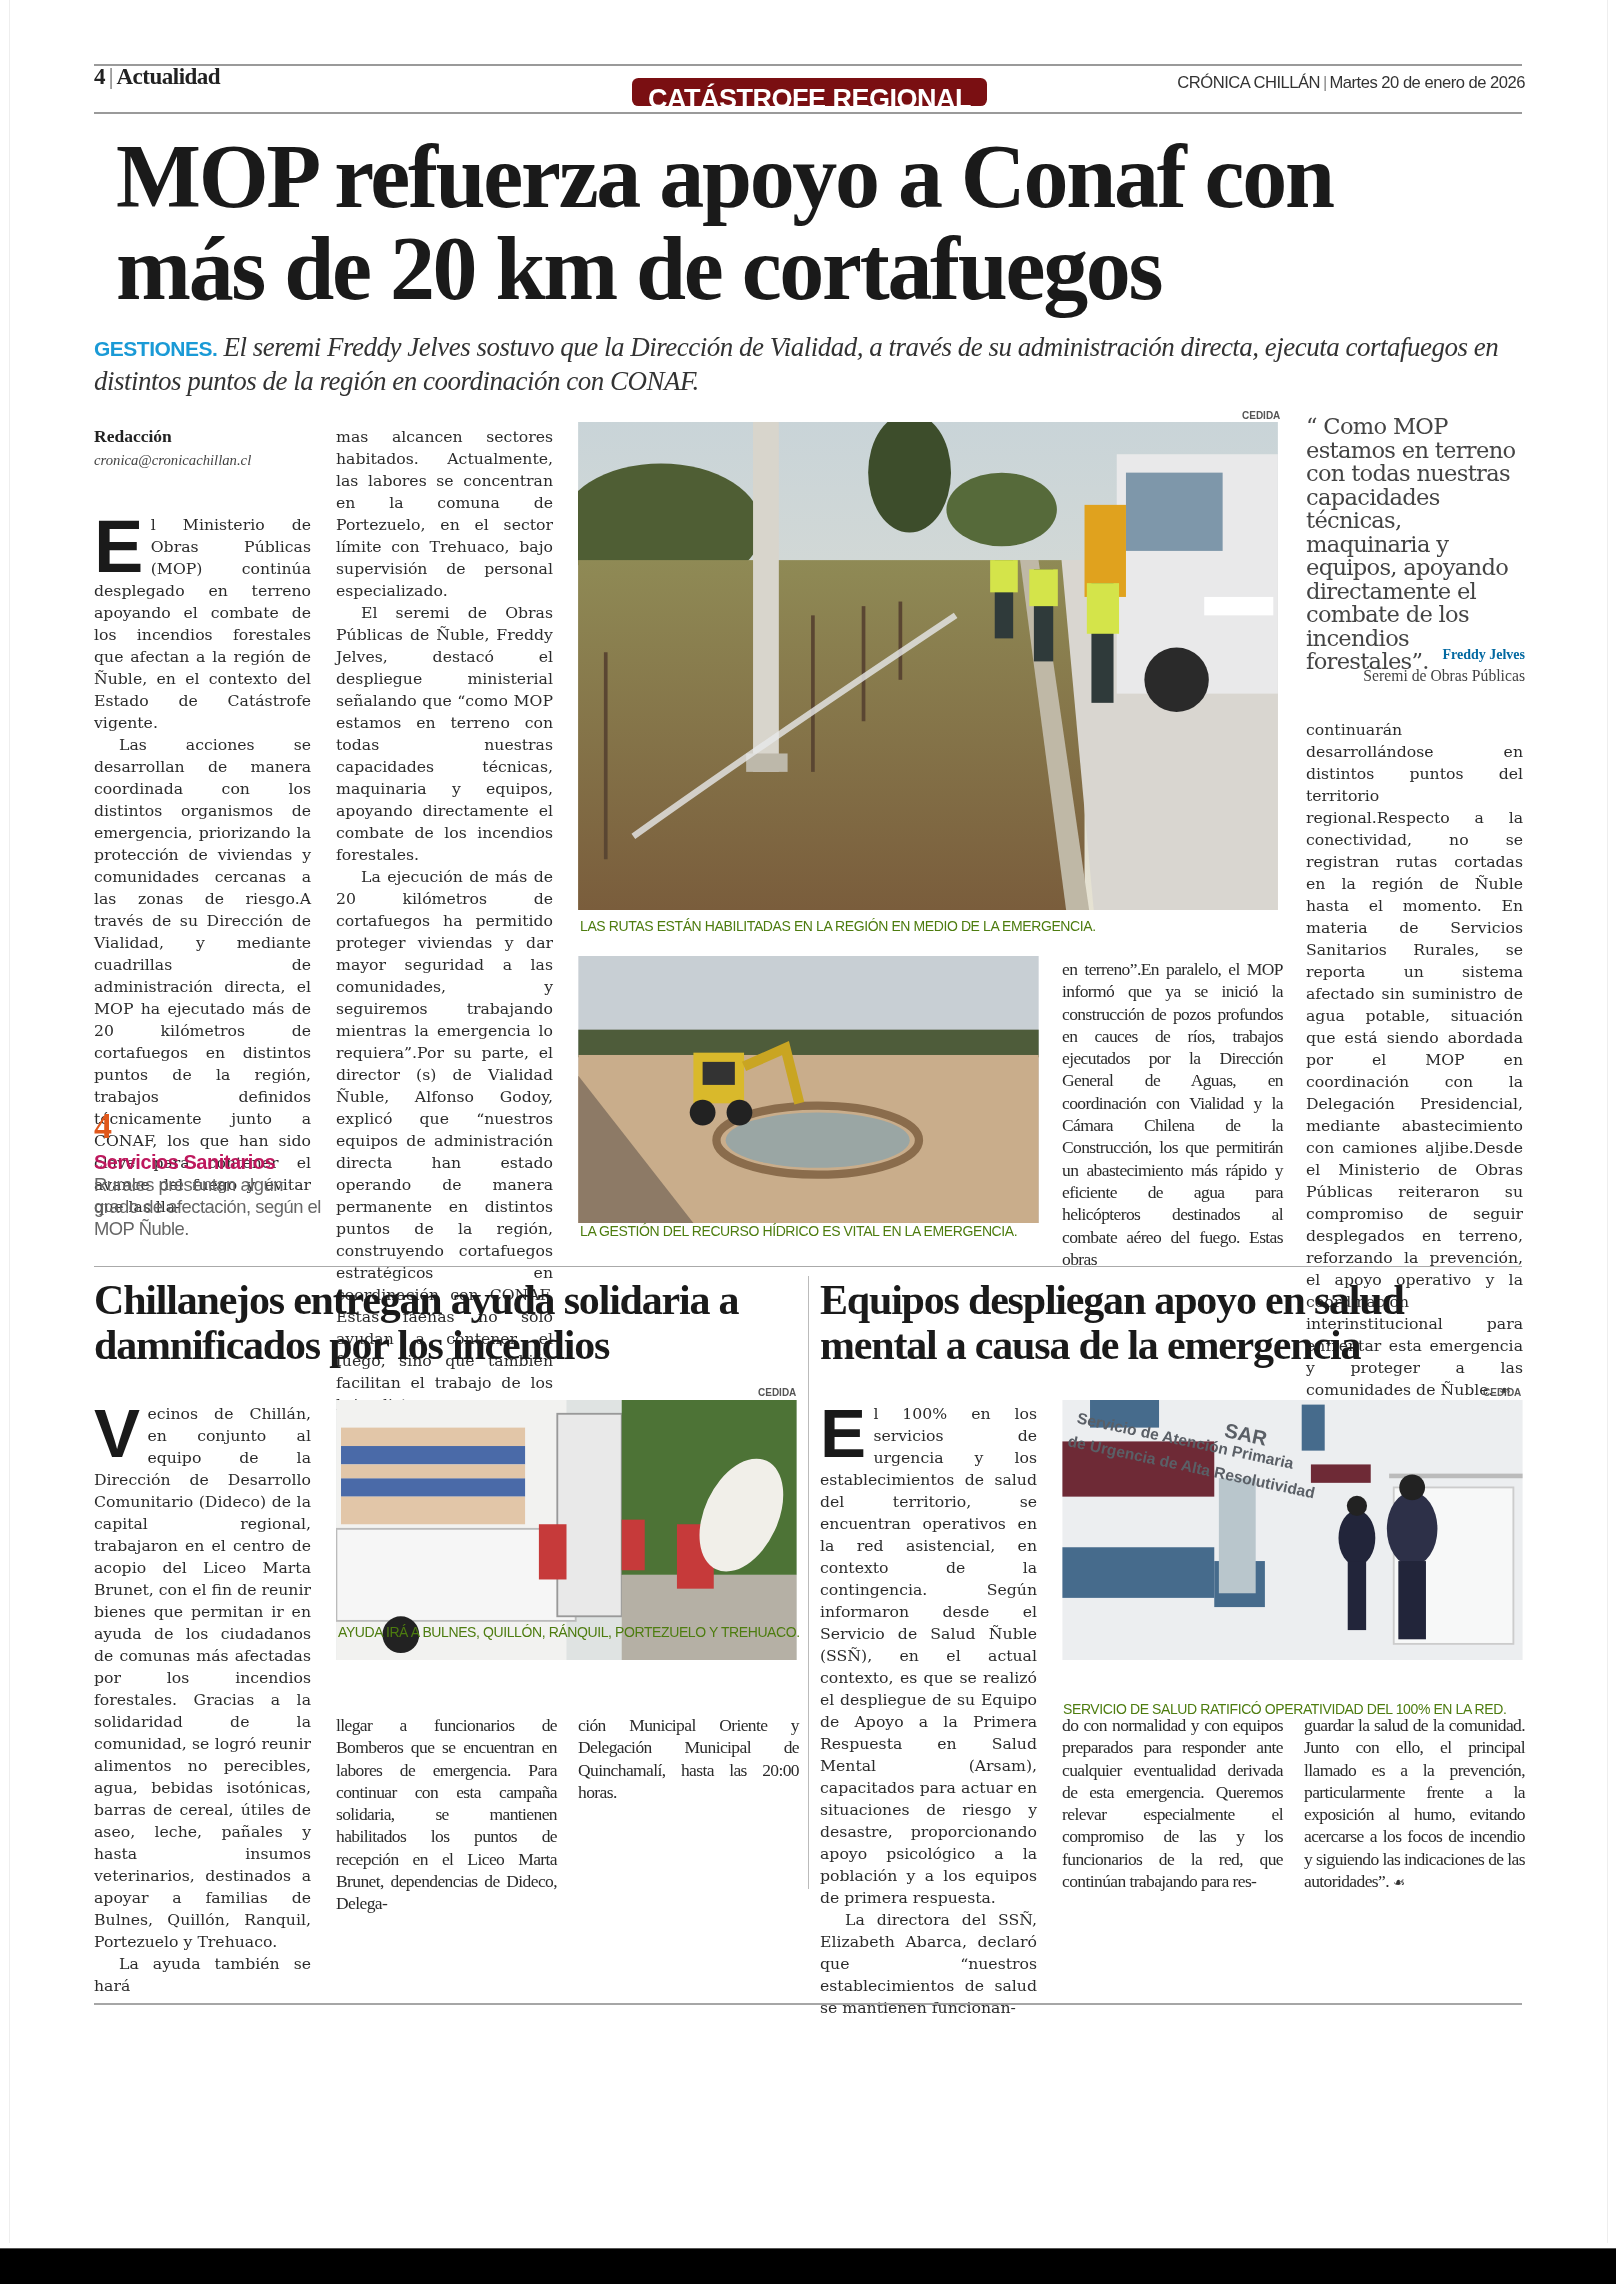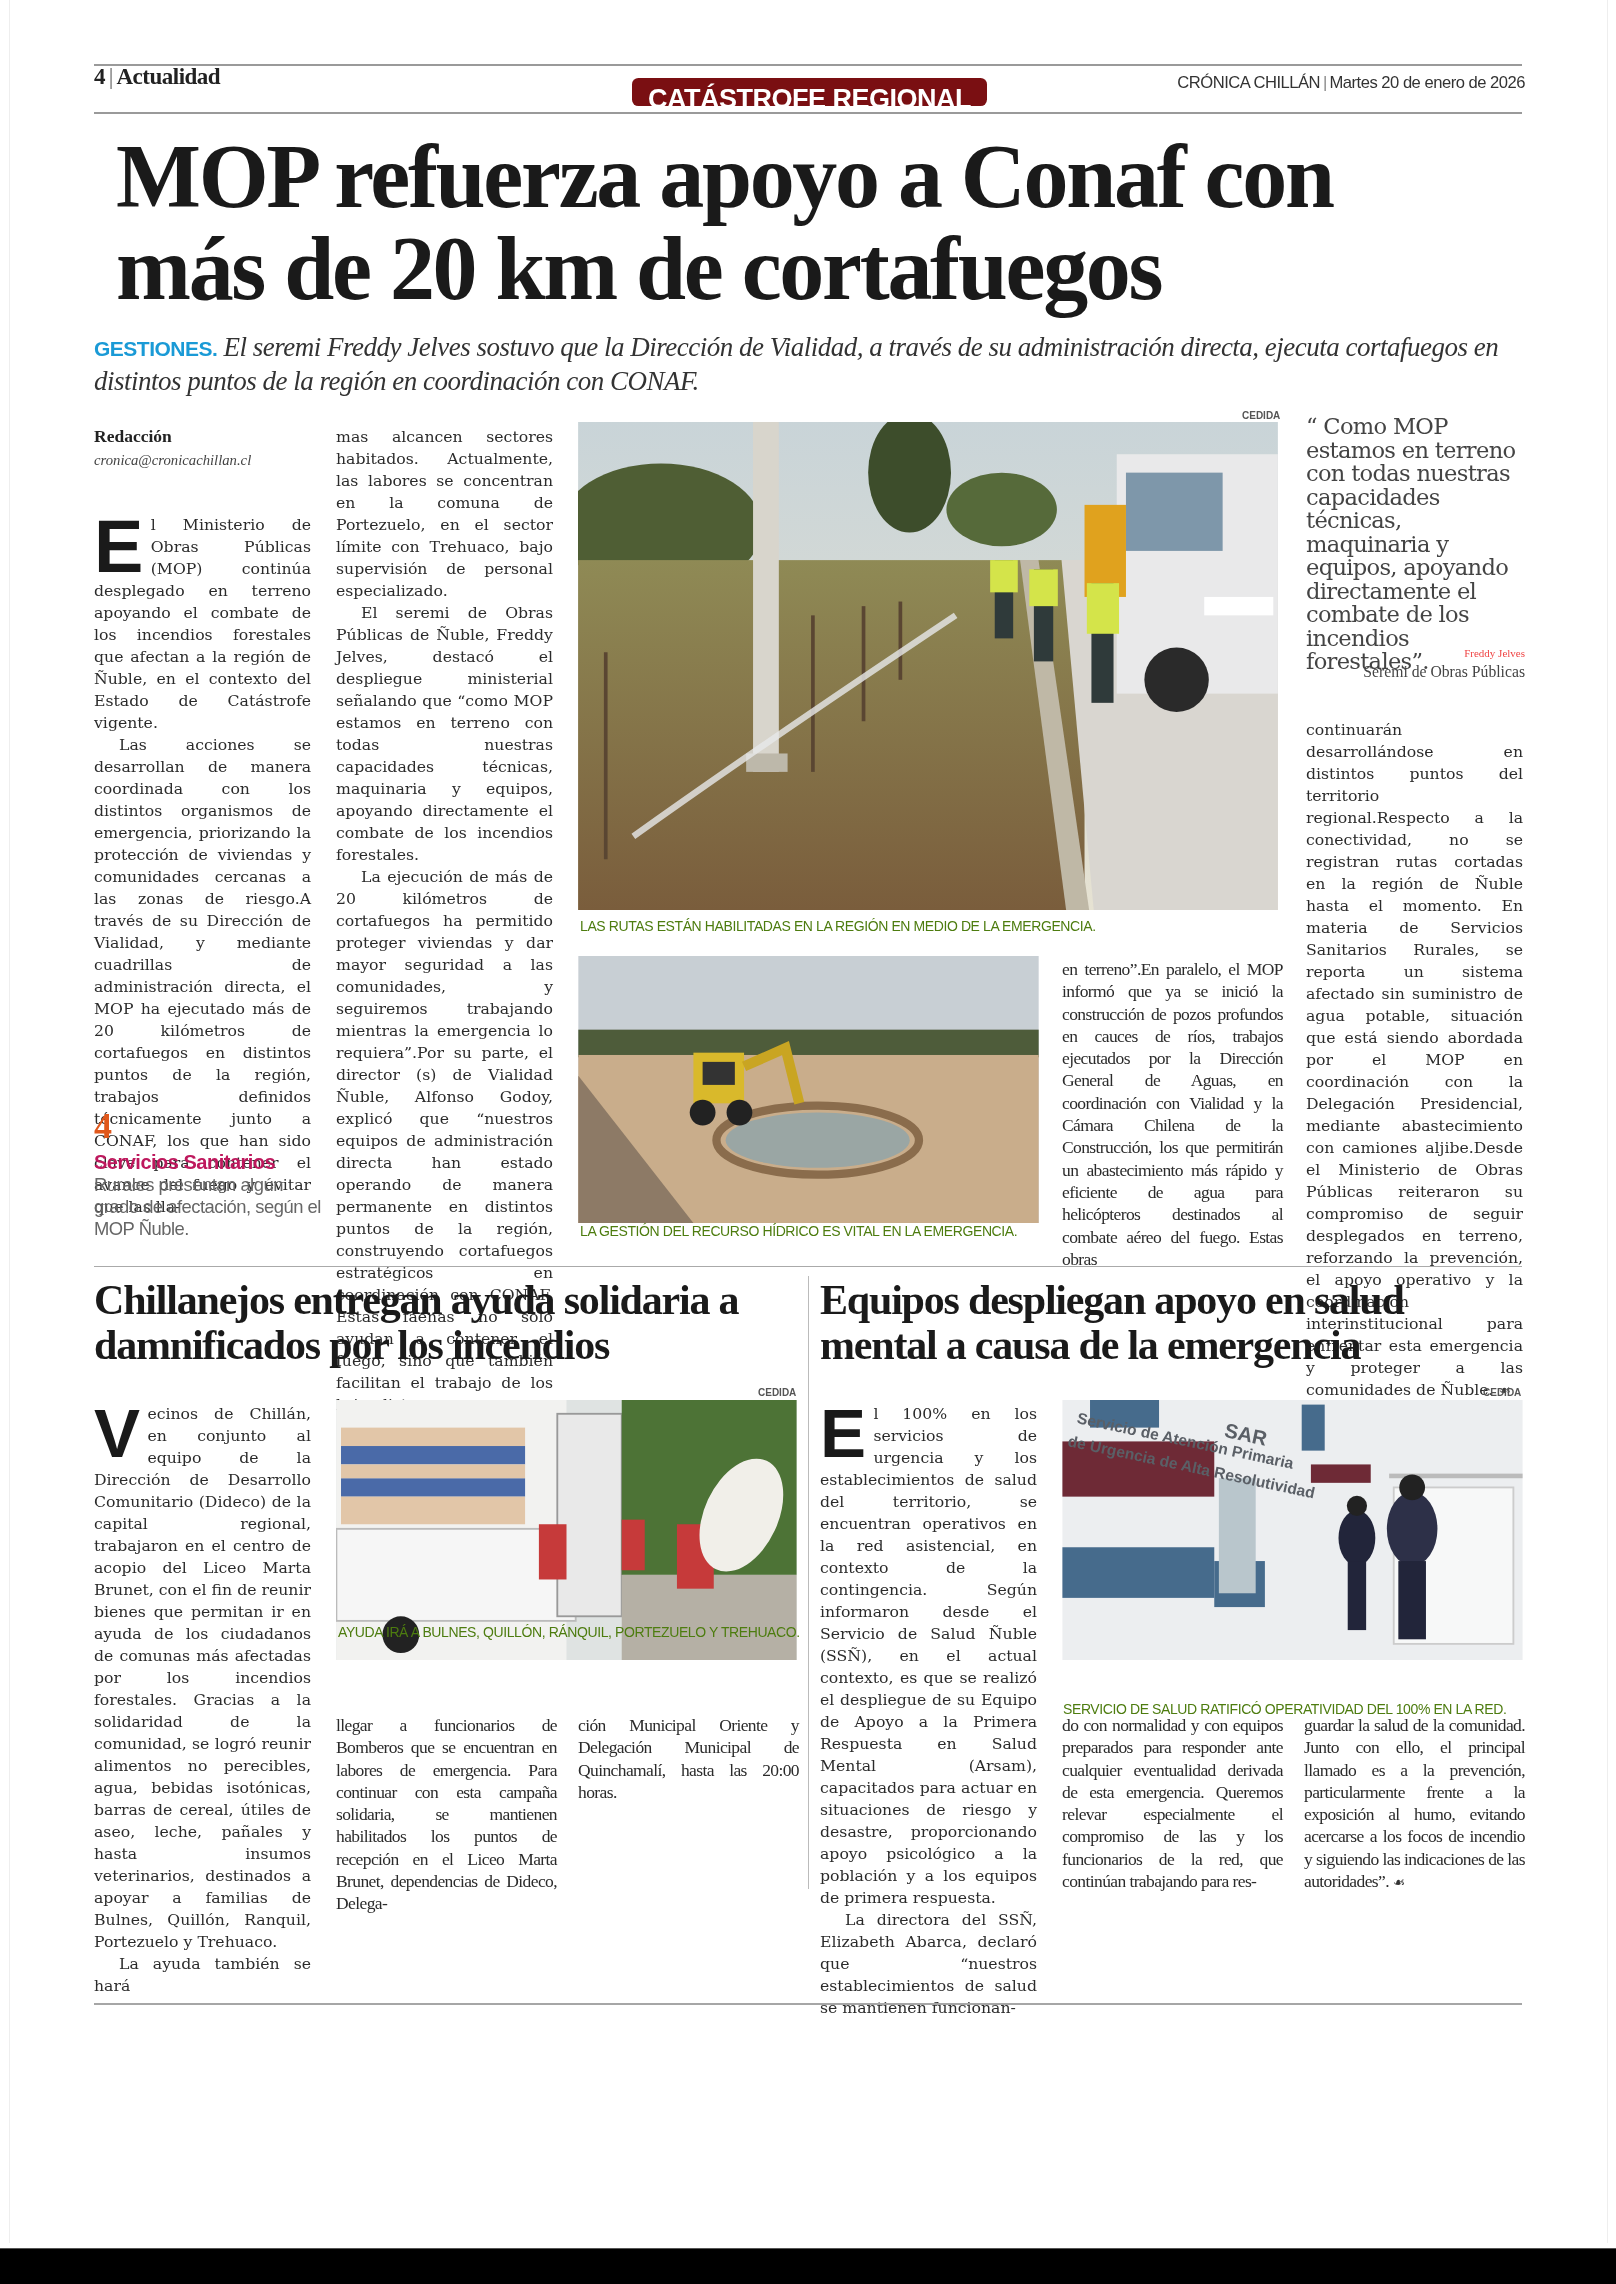--- a/index.html
+++ b/index.html
@@ -38,21 +38,21 @@
   .stat .num { font-family: "Liberation Serif", serif; font-weight: bold; font-size: 36px; color: #e0581c; line-height: 37px; }
   .stat .title { font-weight: bold; font-size: 20px; color: #be185d; margin-top: 6.4px; letter-spacing: -0.5px; }
   .stat .body { font-size: 18.4px; line-height: 22px; color: #666; letter-spacing: -0.5px; }
 
   .photo { position: absolute; overflow: hidden; }
   .credit { position: absolute; font-family: "Liberation Sans", sans-serif; font-size: 10px; font-weight: bold; color: #555; }
   .caption { position: absolute; font-family: "Liberation Sans", sans-serif; font-size: 14px; color: #4d7c0f; letter-spacing: -0.4px; }
 
   .pullquote { position: absolute; left: 1306px; top: 415px; width: 221px; font-family: "DejaVu Serif", serif; font-size: 22.6px; line-height: 23.5px; color: #444; letter-spacing: -0.7px; }
   .quote-author { position: absolute; right: 91px; top: 647px; text-align: right; font-family: "Liberation Serif", serif; }
-  .quote-author .n { font-weight: normal; font-size: 11px; color: #ef4444; }
+  .quote-author .n { font-weight: bold; font-size: 14px; color: #0369a1; }
   .quote-author .r { font-size: 15.7px; color: #444; margin-top: 4px; }
 
   .vdiv { position: absolute; width: 0.9px; background: #bbb; }
   .sub-head { position: absolute; font-family: "Liberation Serif", serif; font-weight: bold; font-size: 42px; line-height: 45px; color: #1a1a1a; letter-spacing: -1.2px; }
   .end-mark { font-family: "DejaVu Sans", sans-serif; font-size: 14px; color: #333; }
 </style>
 </head>
 <body>
 
 <div class="viewer-nav">

